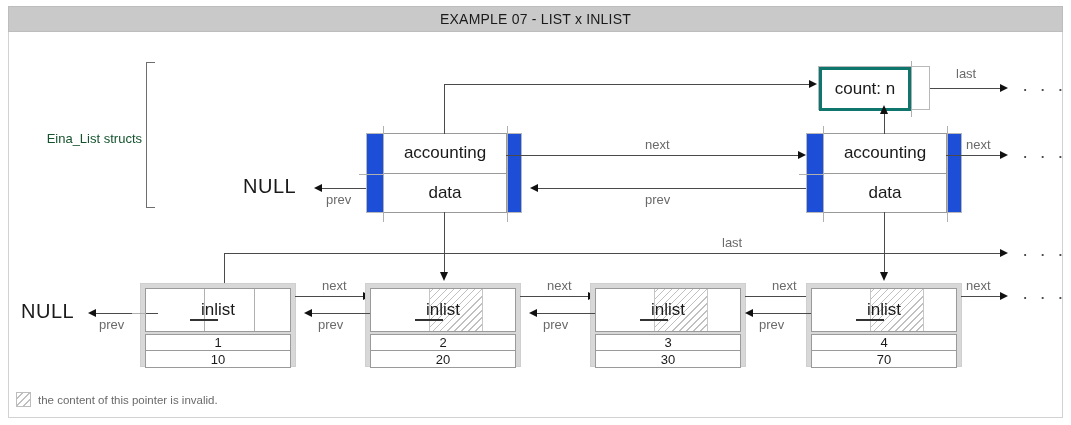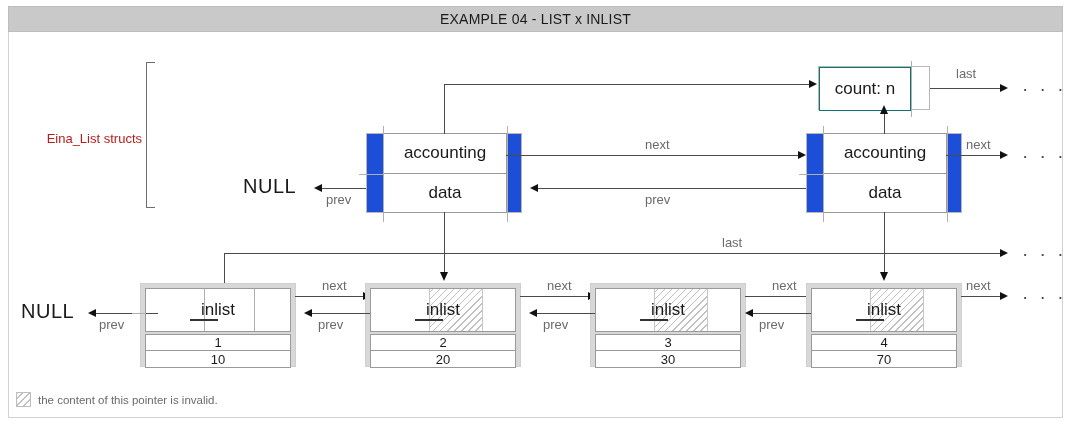--- a/index.html
+++ b/index.html
@@ -34,21 +34,21 @@
 
   
   .bracket {
     position:absolute; left:146px; top:62px; width:9px; height:146px;
     border-left:1.3px solid #6e6e6e;
     border-top:1.3px solid #6e6e6e;
     border-bottom:1.3px solid #6e6e6e;
   }
   .bracket-label {
     position:absolute; left:18px; top:131px; width:124px;
-    text-align:right; font-size:13px; color:#b91c1c;
+    text-align:right; font-size:13px; color:#14532d;
     white-space:nowrap;
   }
 
   
   .struct {
     position:absolute;
     width:156px; height:80px;
     border:1px solid #b8b8b8;
     background:#1d4ed8;
   }
@@ -73,21 +73,21 @@
   }
 
   
   .countbox {
     position:absolute; left:818px; top:66px;
     width:112px; height:44px;
     border:1px solid #b8b8b8; background:#fff;
   }
   .countbox .inner {
     position:absolute; left:0px; top:0px; width:92px; height:44px;
-    border:1px solid #0f766e; background:#fff;
+    border:3px solid #0f766e; background:#fff;
     display:flex; align-items:center; justify-content:center;
     font-size:17px; color:#1a1a1a;
   }
 
   
   .node {
     position:absolute; width:156px; height:84px;
     background:#d8d8d8; border:1px solid #cfcfcf;
     padding:4px;
   }
@@ -180,21 +180,21 @@
   .legend .text { font-size:11.5px; color:#6a6a6a; }
 </style>
 </head>
 <body>
 
 <div id="page">
 
   <div class="frame"></div>
 
   <div class="titlebar">
-    <span class="title">EXAMPLE 04 - LIST x INLIST</span>
+    <span class="title">EXAMPLE 07 - LIST x INLIST</span>
   </div>
 
   <div class="bracket"></div>
   <div class="bracket-label">Eina_List structs</div>
 
   <div class="countbox">
     <div class="inner">count: n</div>
 
     <div class="port-v" style="left:92px; top:-6px; height:56px;"></div>
   </div>

